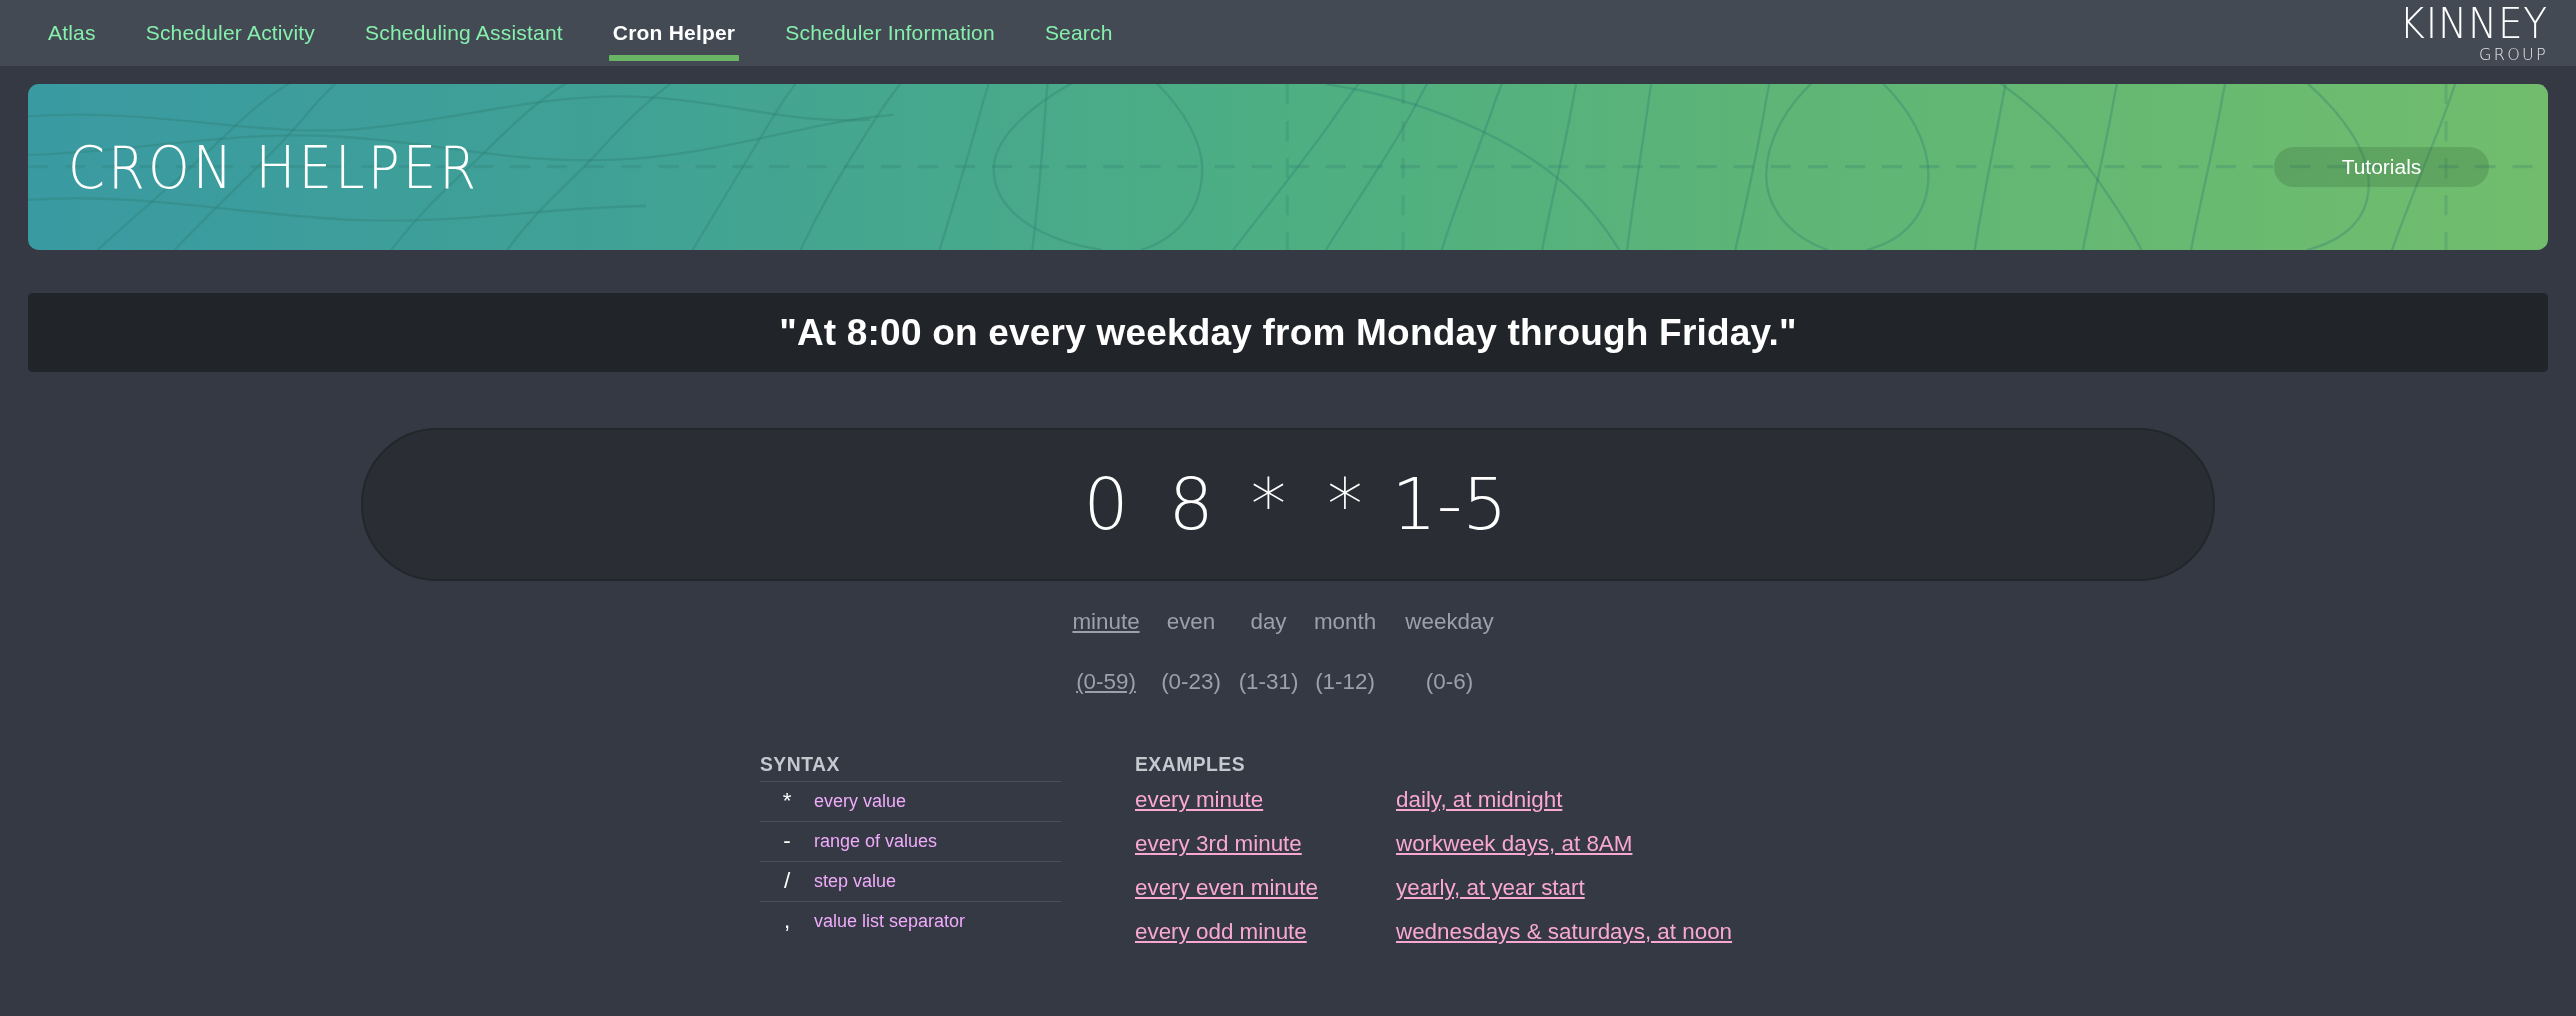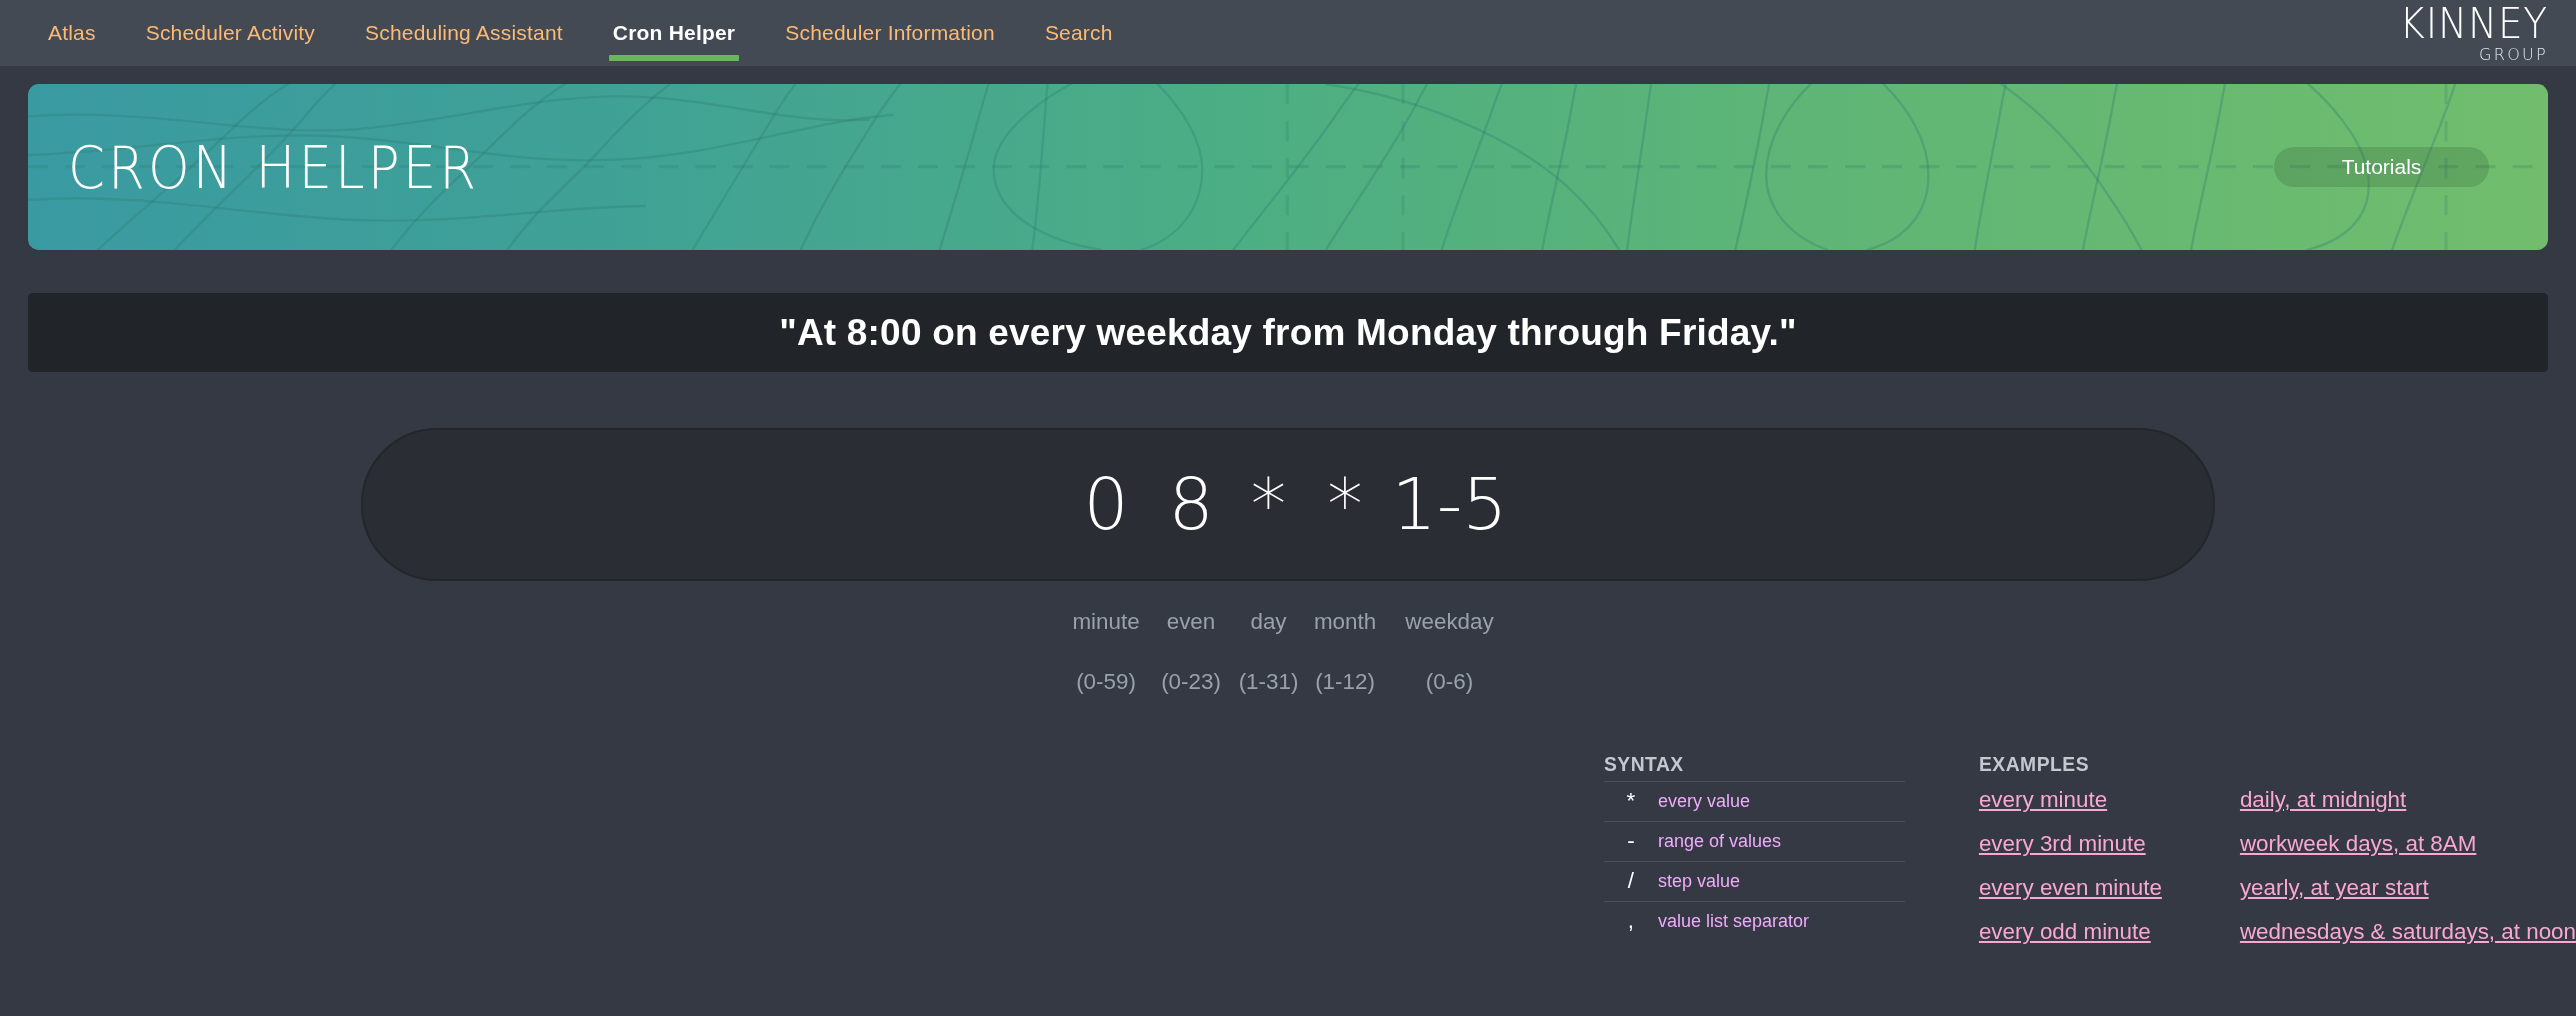--- a/index.html
+++ b/index.html
@@ -28,21 +28,21 @@
   .nav-items {
     display: flex;
     align-items: stretch;
     height: 66px;
   }
   .nav-item {
     position: relative;
     display: flex;
     align-items: center;
     padding: 0 25px;
-    color: #fdba74;
+    color: #86efac;
     font-size: 21px;
     letter-spacing: 0.2px;
     cursor: pointer;
     white-space: nowrap;
   }
   .nav-item.active { color: #ffffff; font-weight: bold; }
   .nav-item.active::after {
     content: "";
     position: absolute;
     left: 21.6px;
@@ -198,33 +198,32 @@
   .cron-label {
     color: #9aa1ab;
     font-size: 22.4px;
     text-align: center;
   }
   .cron-range {
     color: #9aa1ab;
     font-size: 22.4px;
     text-align: center;
   }
-  .cron-label.c0, .cron-range.c0 { width: 83px; }
+  .cron-label.c0, .cron-range.c0 { width: 83px; text-decoration: underline; }
   .cron-label.c1, .cron-range.c1 { width: 87px; }
   .cron-label.c2, .cron-range.c2 { width: 68px; }
   .cron-label.c3, .cron-range.c3 { width: 85px; }
   .cron-label.c4, .cron-range.c4 { width: 124px; }
 
   
   .bottom {
     display: flex;
     margin-top: 59px;
     padding-left: 760px;
     gap: 74px;
-    justify-content: flex-end;
   }
   .panel-heading {
     color: #c4c9d0;
     font-size: 19.3px;
     font-weight: bold;
     letter-spacing: 0.5px;
     margin-bottom: 4.6px;
   }
 
   

